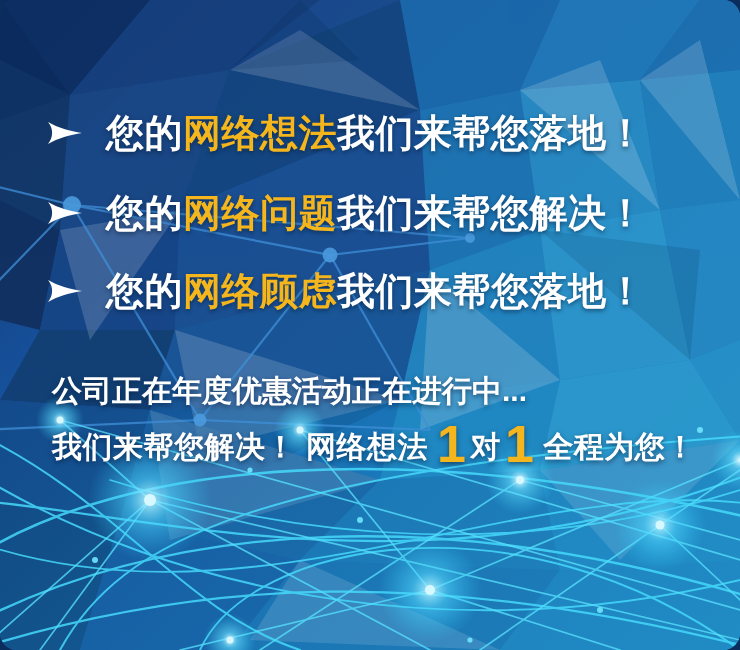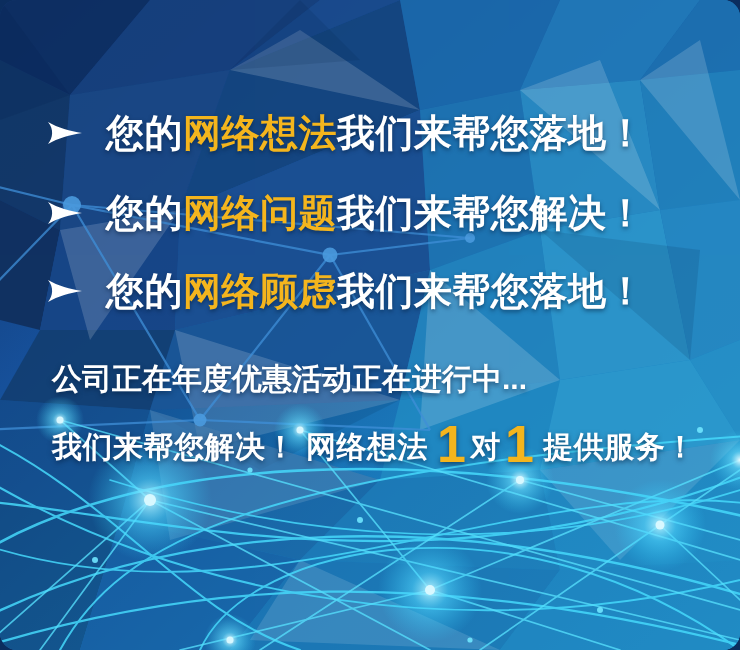--- a/index.html
+++ b/index.html
@@ -65,21 +65,21 @@
   .subline {
     position: absolute;
     left: 52px;
     font-size: 30px;
     font-weight: bold;
     color: #ffffff;
     white-space: nowrap;
     line-height: 1;
     text-shadow: 0 2px 5px rgba(3, 25, 55, 0.6);
   }
-  .subline.s0 { top: 364px; }
+  .subline.s0 { top: 376px; }
   .subline.s1 { top: 432px; letter-spacing: 0.5px; }
 
   .big-num {
     color: #f4b51d;
     font-size: 52px;
     font-weight: bold;
     line-height: 0;
     position: relative;
     top: 5px;
     padding: 0 4px;
@@ -271,16 +271,16 @@
 
     <div class="bullet-row r2">
       <svg class="arrow-icon" viewBox="0 0 40 30">
         <path d="M4 4 C 14 10, 26 13, 38 15 C 26 17, 14 20, 4 26 C 9 20, 10 11, 4 4 Z" fill="#ffffff"></path>
       </svg>
       <div class="headline"><span>您的</span><span class="hl">网络顾虑</span><span>我们来帮您落地！</span></div>
     </div>
 
     <div class="subline s0">公司正在年度优惠活动正在进行中...</div>
 
-    <div class="subline s1"><span>我们来帮您解决！</span><span class="sp"></span><span>网络想法</span><span class="sp-sm"></span><span class="big-num">1</span><span>对</span><span class="big-num">1</span><span class="sp-sm"></span><span>提供服务！</span></div>
+    <div class="subline s1"><span>我们来帮您解决！</span><span class="sp"></span><span>网络想法</span><span class="sp-sm"></span><span class="big-num">1</span><span>对</span><span class="big-num">1</span><span class="sp-sm"></span><span>全程为您！</span></div>
 
   </div>
 </div>
 
 </body></html>

